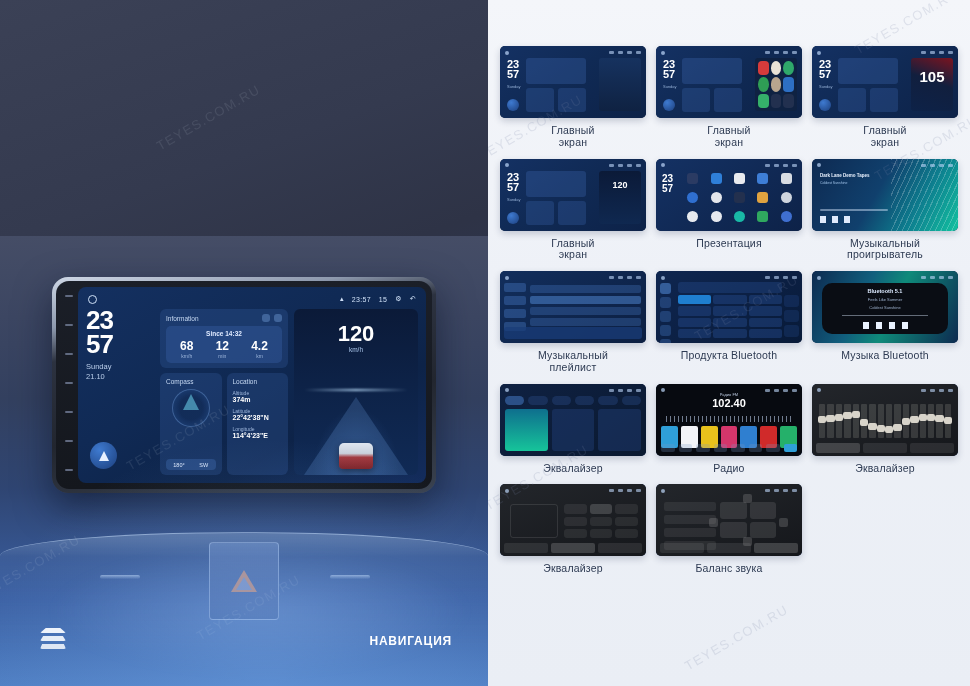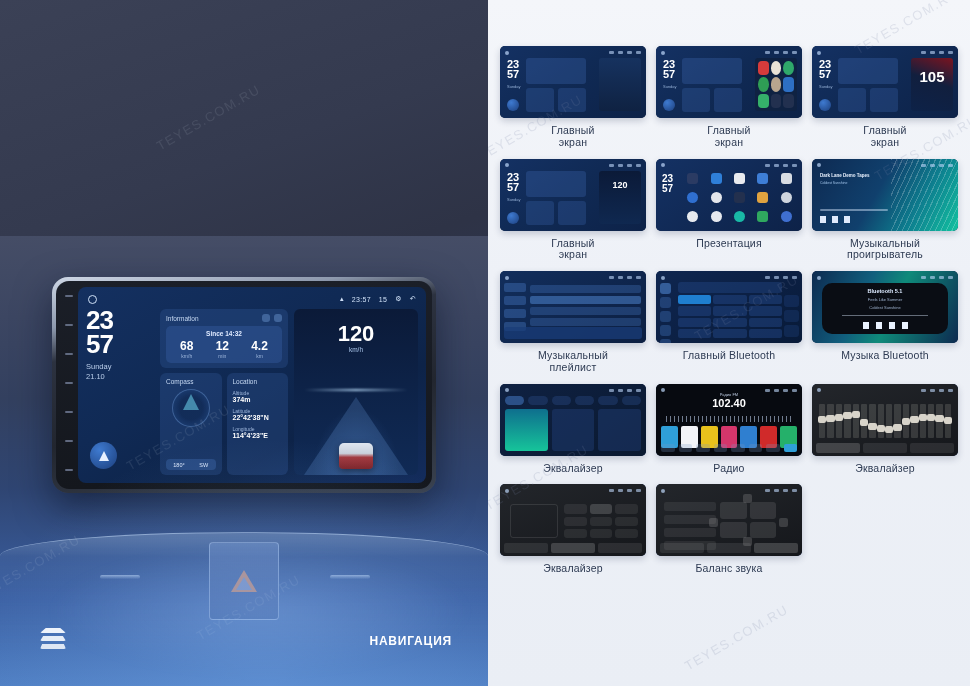--- a/index.html
+++ b/index.html
@@ -749,21 +749,21 @@
                 <b></b>
             </div>
             <div class="ph-right">
                 <i></i>
                 <i></i>
                 <i></i>
               </div>
           </div>
         </div>
         <div class="caption">
-          <div>Главный Bluetooth</div>
+          <div>Продукта Bluetooth</div>
         </div>
       </div>
 
       <div class="cell">
         <div class="thumb">
           <div class="t-bt">
             <div class="t-status">
                 <span class="dot"></span>
                 <span class="sp">
                   <i></i>

